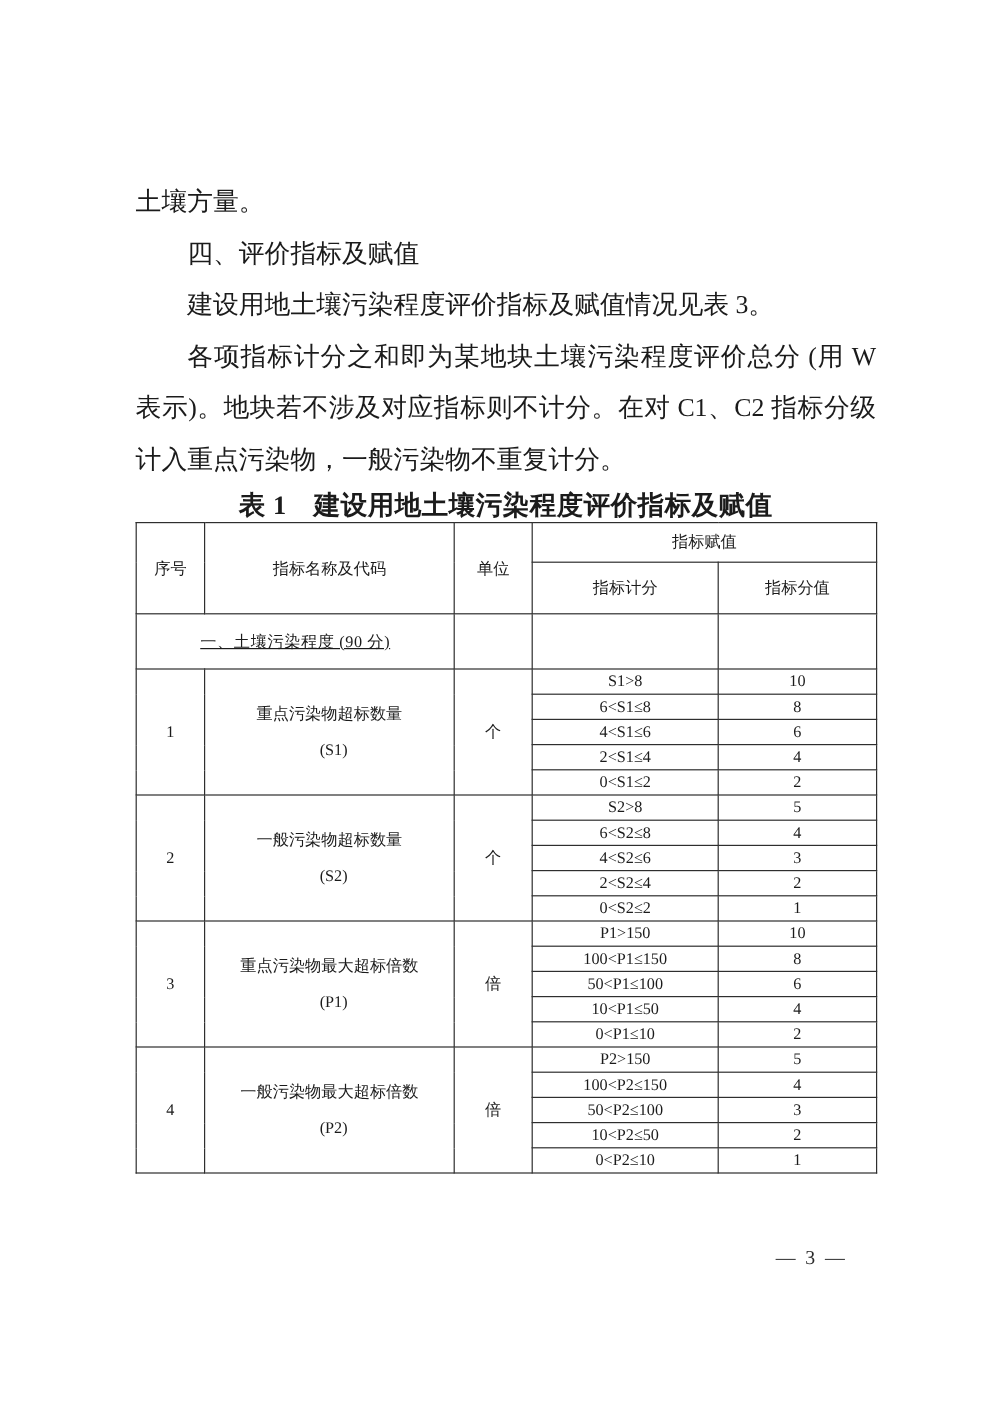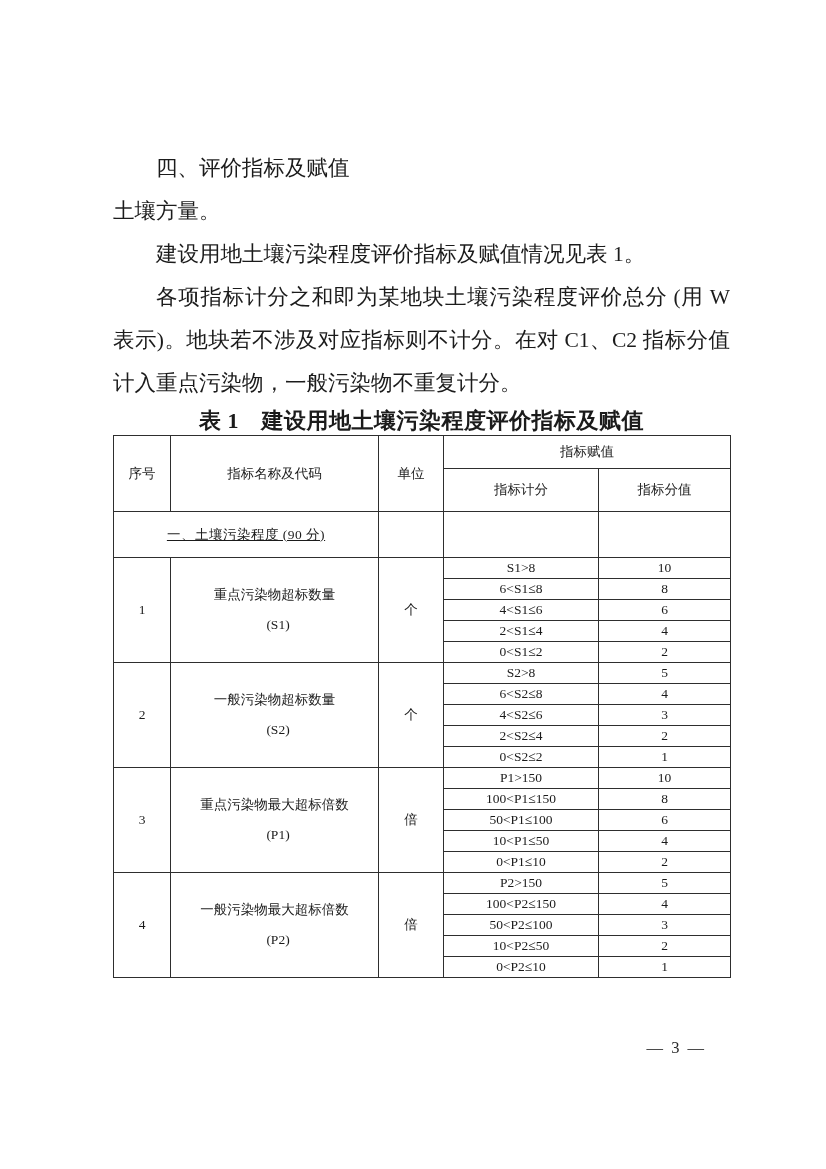--- a/index.html
+++ b/index.html
@@ -84,25 +84,25 @@
     letter-spacing: 2px;
     color: #2a2a2a;
   }
 </style>
 </head>
 <body>
 
 <div class="page">
   <div class="content">
 
+    <div class="bline">土壤方量。</div>
     <div class="bline indent">四、评价指标及赋值</div>
-    <div class="bline">土壤方量。</div>
-    <div class="bline indent">建设用地土壤污染程度评价指标及赋值情况见表 1。</div>
+    <div class="bline indent">建设用地土壤污染程度评价指标及赋值情况见表 3。</div>
     <div class="bline wrap indent just">各项指标计分之和即为某地块土壤污染程度评价总分 (用 W</div>
-    <div class="bline wrap just">表示)。地块若不涉及对应指标则不计分。在对 C1、C2 指标分值</div>
+    <div class="bline wrap just">表示)。地块若不涉及对应指标则不计分。在对 C1、C2 指标分级</div>
     <div class="bline">计入重点污染物，一般污染物不重复计分。</div>
 
     <div class="caption">表 1　建设用地土壤污染程度评价指标及赋值</div>
 
     <table class="eval">
       <colgroup>
         <col style="width:57px">
         <col style="width:208px">
         <col style="width:65px">
         <col style="width:155px">

